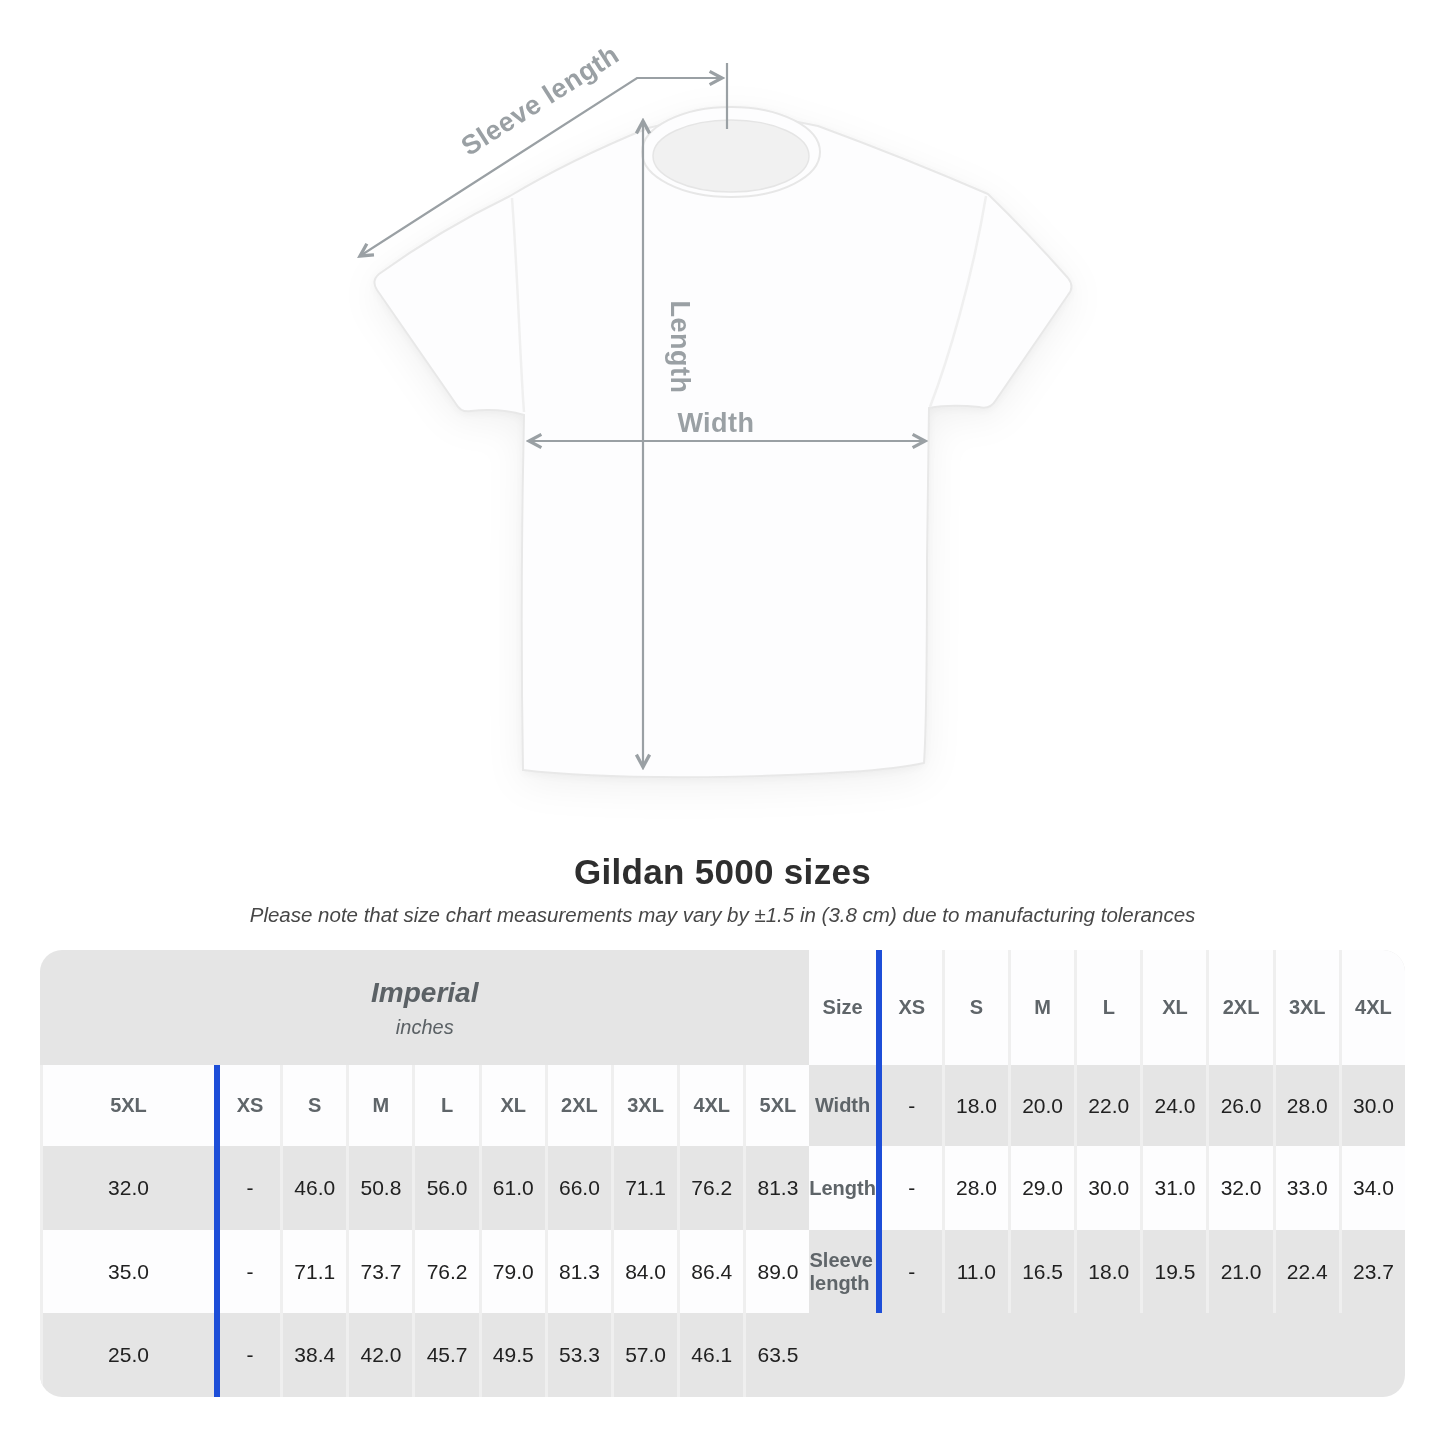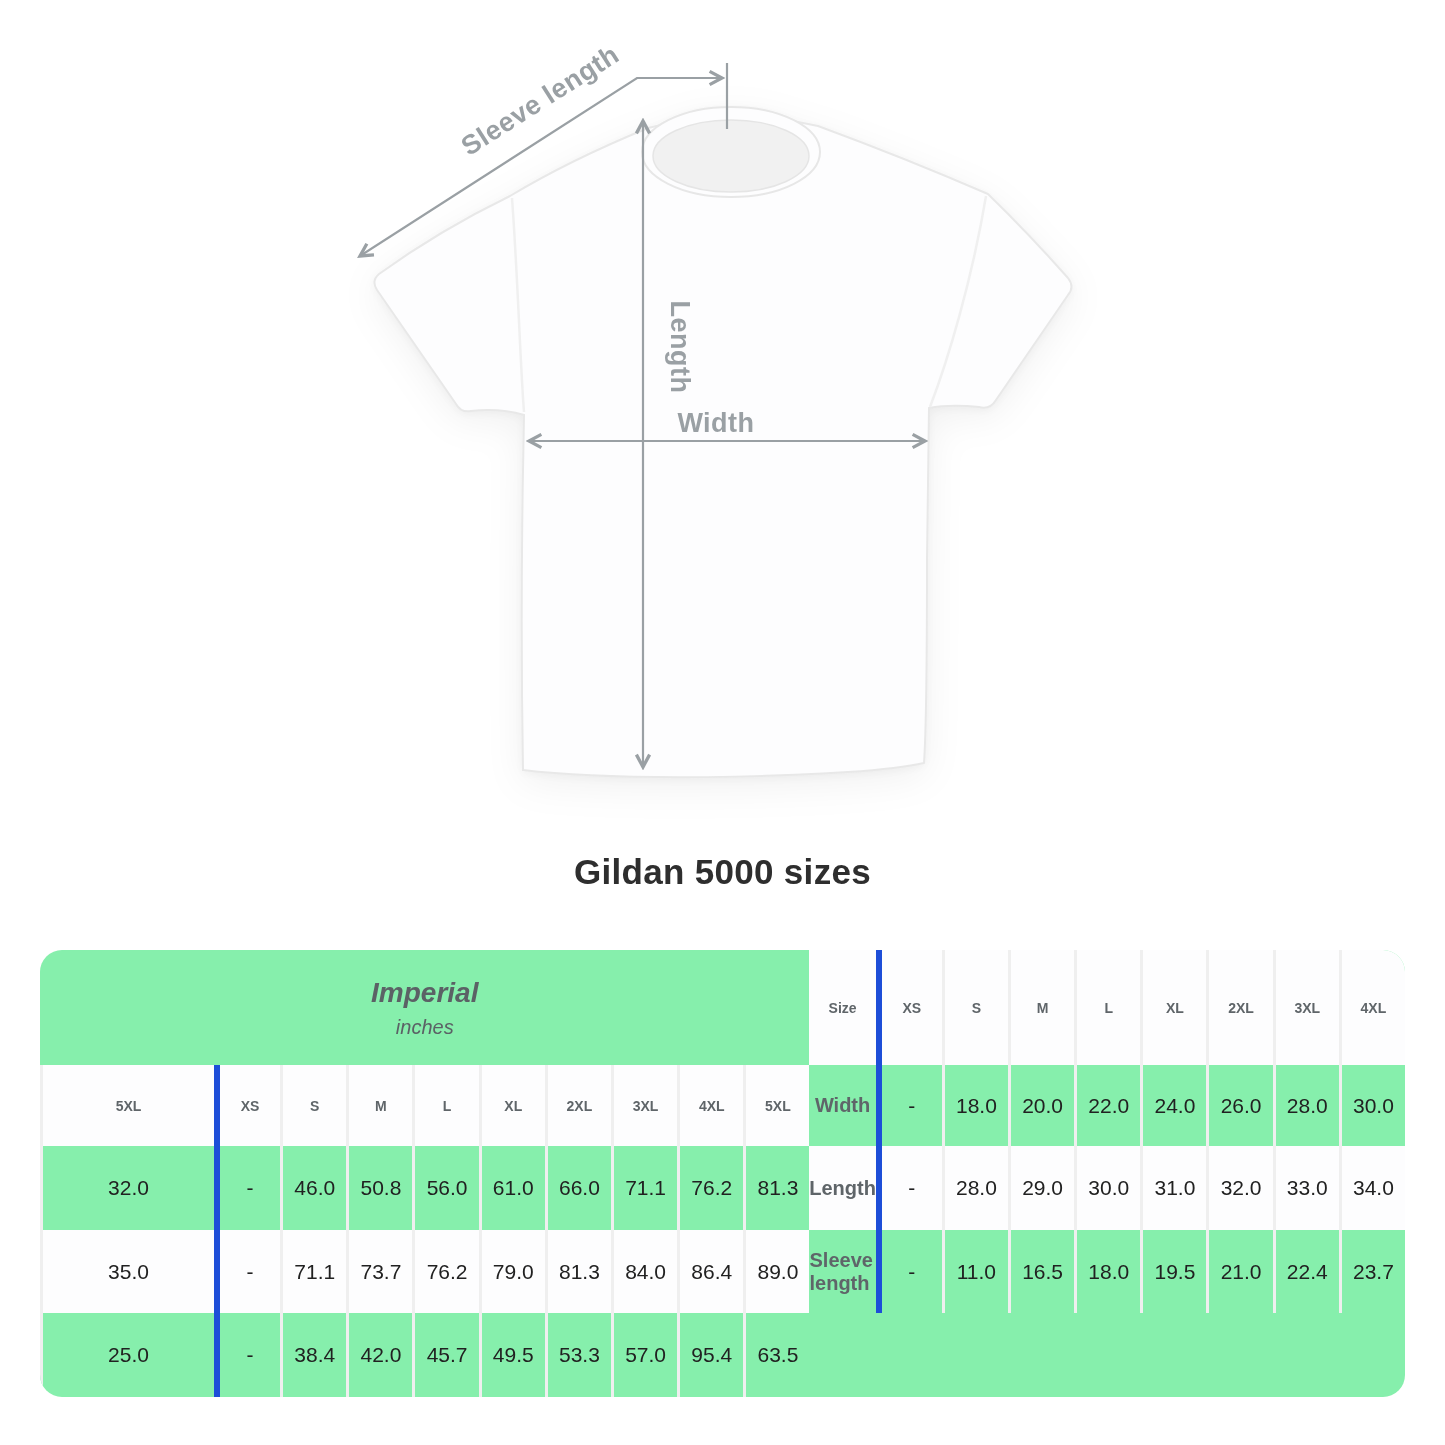--- a/index.html
+++ b/index.html
@@ -11,33 +11,33 @@
   .shirt{filter:drop-shadow(0 10px 18px rgba(0,0,0,0.055)) drop-shadow(0 2px 5px rgba(0,0,0,0.04));}
   .meas{stroke:#9aa0a4;stroke-width:2.2;fill:none;}
   .meas-label{fill:#9aa0a4;font-weight:bold;font-size:27px;letter-spacing:.5px;}
 
   .title-wrap{position:absolute;left:0;top:845px;width:100%;text-align:center;}
   .title-wrap h1{margin:7px;font-size:35px;font-weight:bold;color:#2e2e2e;letter-spacing:.3px;}
   .title-wrap p{margin:11px 0 0 0;font-style:italic;font-size:20.5px;color:#474747;}
 
   .size-table{
     position:absolute;left:40px;top:950px;width:1365px;height:447px;
-    background:#86efac;border-radius:22px;overflow:hidden;
+    background:#e5e5e5;border-radius:22px;overflow:hidden;
     display:grid;grid-template-columns:174px repeat(18,1fr);
     grid-template-rows:115px 81px 84px 83px 84px;
   }
   .band{grid-row:1;display:flex;flex-direction:column;align-items:center;justify-content:center;gap:7px;}
   .band-imperial{grid-column:1/11;}
   .band-metric{grid-column:11/20;}
   .band-name{font-size:28px;font-weight:bold;font-style:italic;color:#5b6165;}
   .band-unit{font-size:20px;font-style:italic;color:#5b6165;text-align:center;}
 
   .cell{display:flex;align-items:center;justify-content:center;min-width:0;}
   .cell.w{background:#fdfdfe;}
-  .head{font-weight:bold;color:#5f6569;font-size:14px;}
+  .head{font-weight:bold;color:#5f6569;font-size:20px;}
   .rowlabel{font-weight:bold;color:#5f6569;font-size:20px;}
   .val{color:#212121;font-size:21px;}
   .sep-thin{border-left:3px solid #efefef;}
   .sep-wide{border-left:6px solid #1d4ed8;}
 </style>
 </head>
 <body>
 
 <div class="stage">
 
@@ -80,20 +80,21 @@
     <line class="meas" x1="643" y1="121" x2="643" y2="767" marker-start="url(#arr)" marker-end="url(#arr)"></line>
     <line class="meas" x1="529" y1="441" x2="925" y2="441" marker-start="url(#arr)" marker-end="url(#arr)"></line>
 
     <text class="meas-label" transform="translate(545,108) rotate(-32.5)" text-anchor="middle">Sleeve length</text>
     <text class="meas-label" transform="translate(671,347) rotate(90)" text-anchor="middle">Length</text>
     <text class="meas-label" x="716" y="432" text-anchor="middle">Width</text>
   </svg>
 
   <div class="title-wrap">
     <h1>Gildan 5000 sizes</h1>
+    <p>Please note that size chart measurements may vary by ±1.5 in (3.8 cm) due to manufacturing tolerances</p>
   </div>
 
   <div class="size-table">
     <div class="band band-imperial">
       <div class="band-name">Imperial</div>
       <div class="band-unit">inches</div>
     </div>
 
   <div class="cell w head">Size</div>
       <div class="cell w head sep-wide">XS</div>
@@ -162,17 +163,17 @@
       <div class="cell val sep-thin">22.4</div>
       <div class="cell val sep-thin">23.7</div>
       <div class="cell val sep-thin">25.0</div>
       <div class="cell val sep-wide">-</div>
       <div class="cell val sep-thin">38.4</div>
       <div class="cell val sep-thin">42.0</div>
       <div class="cell val sep-thin">45.7</div>
       <div class="cell val sep-thin">49.5</div>
       <div class="cell val sep-thin">53.3</div>
       <div class="cell val sep-thin">57.0</div>
-      <div class="cell val sep-thin">95.4</div>
+      <div class="cell val sep-thin">46.1</div>
       <div class="cell val sep-thin">63.5</div>
     </div>
 
 </div>
 
 </body></html>

